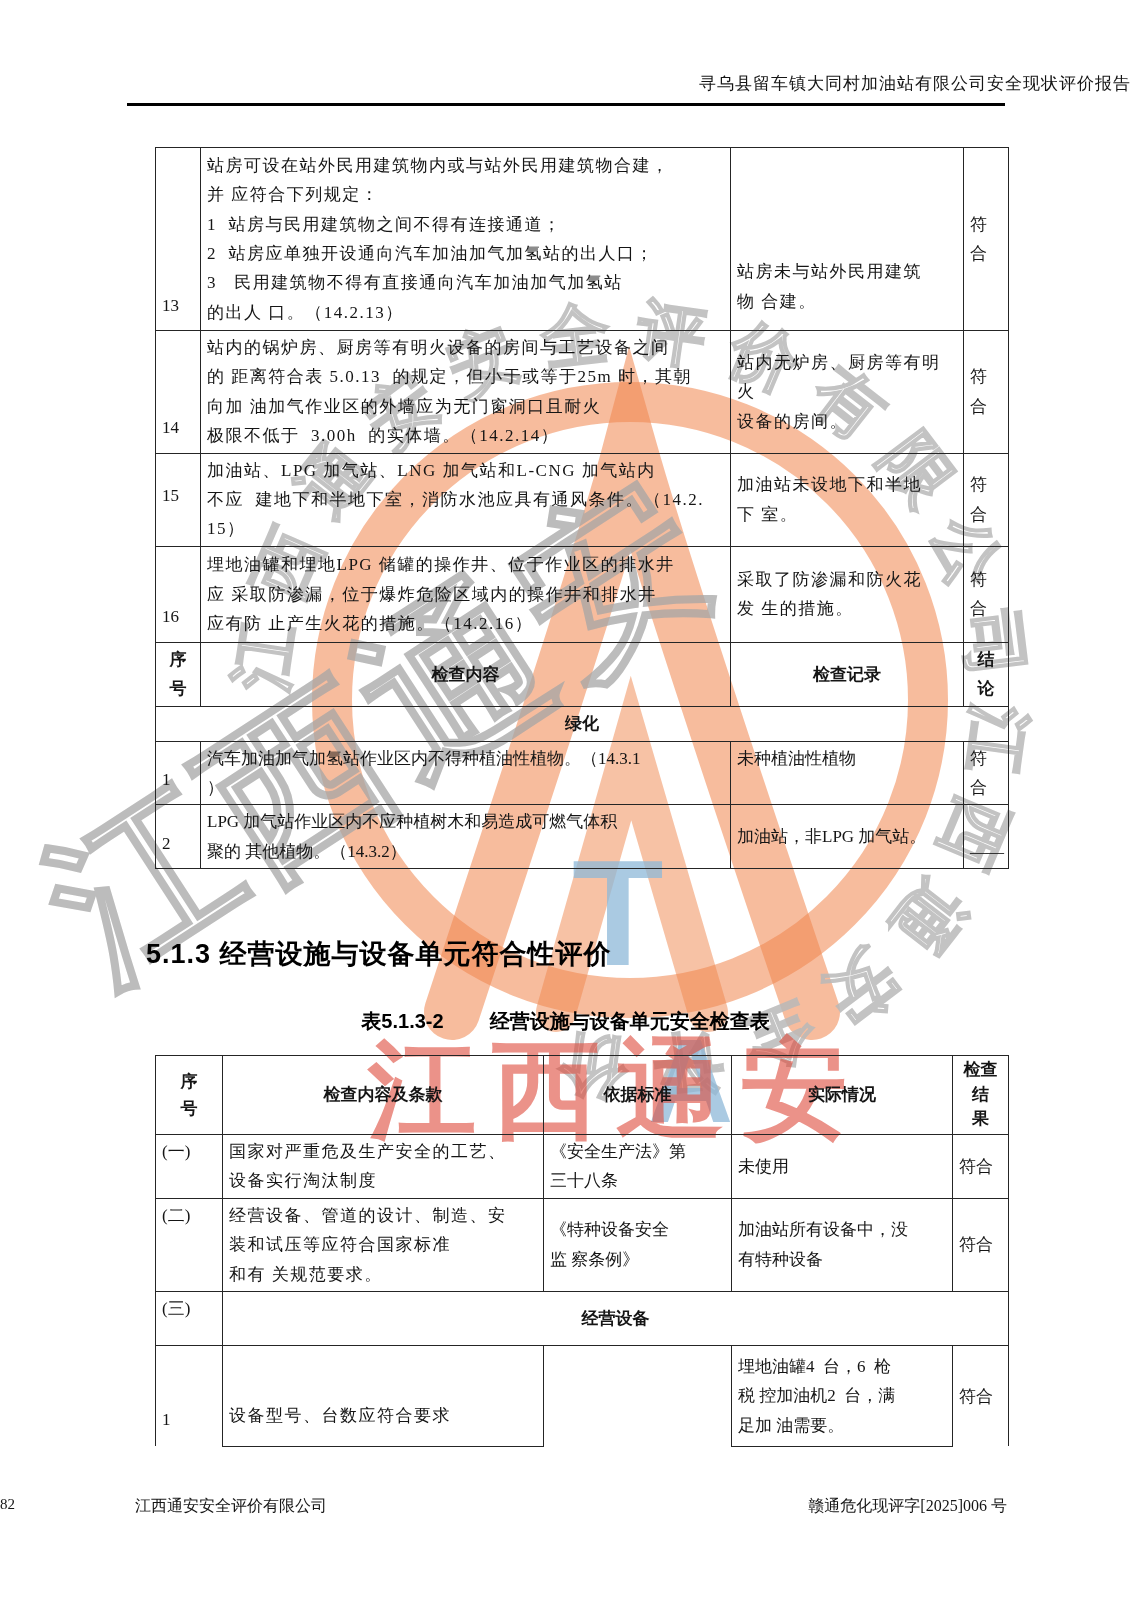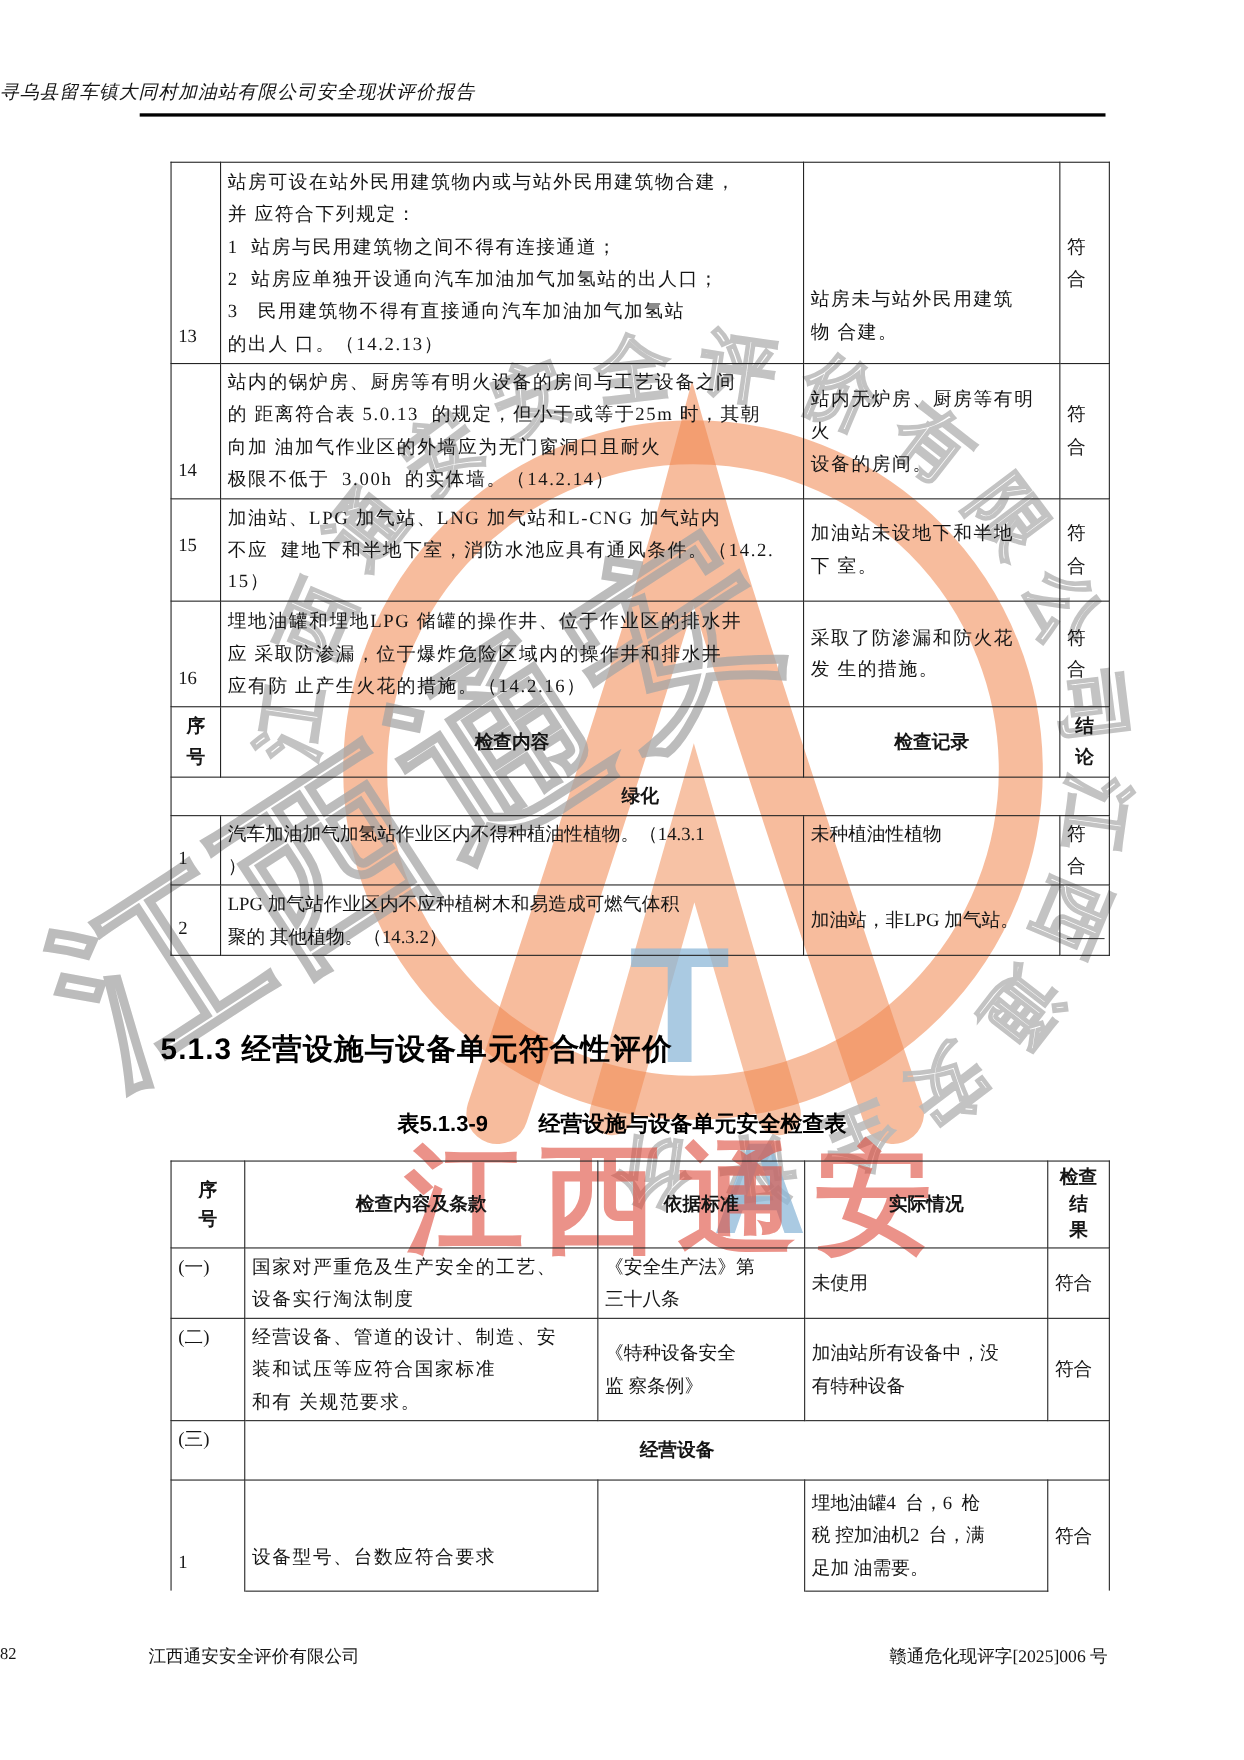--- a/index.html
+++ b/index.html
@@ -35,22 +35,22 @@
   }
   .wm-blue-t,.wm-blue-a{
     position:absolute;
     font-family:"Liberation Sans",sans-serif;
     font-weight:bold;color:rgba(142,184,216,.75);line-height:1;
   }
   .wm-blue-t{left:572px;top:838px;font-size:150px;}
   .wm-blue-a{left:648px;top:1022px;font-size:118px;}
   
   .content{position:absolute;inset:0;z-index:1;}
-  .doc-header{position:absolute;top:72px;left:0;width:100%;text-align:left;
-    font-size:17px;letter-spacing:1px;font-style:italic;}
+  .doc-header{position:absolute;top:72px;left:0;width:100%;text-align:right;
+    font-size:17px;letter-spacing:1px;}
   .header-rule{position:absolute;top:103px;left:127px;width:878px;height:3px;background:#000;}
   table{border-collapse:collapse;table-layout:fixed;background:transparent;}
   td,th{border:1.5px solid #252525;font-size:17px;font-weight:normal;
     line-height:1.73;padding:2px 6px;overflow:hidden;}
   th{font-weight:bold;text-align:center;vertical-align:middle;}
   .pw{white-space:pre-wrap;}
   .tc{}
   .va-b{vertical-align:bottom;}
   .va-t{vertical-align:top;}
   .va-m{vertical-align:middle;}
@@ -178,21 +178,21 @@
         <td class="pw va-m">加油站，非LPG 加气站。</td>
         <td class="tc va-b">——</td>
       </tr>
     </tbody>
       </table>
 
 
     <h2 class="section-heading">5.1.3 经营设施与设备单元符合性评价</h2>
 
     <div class="table-caption">
-      <span>表5.1.3-9</span><span class="gap"></span><span>经营设施与设备单元安全检查表</span>
+      <span>表5.1.3-2</span><span class="gap"></span><span>经营设施与设备单元安全检查表</span>
     </div>
 
     <table class="t2">
       <colgroup>
           <col style="width:67px">
           <col style="width:321px">
           <col style="width:188px">
           <col style="width:221px">
           <col style="width:56px">
         </colgroup>

